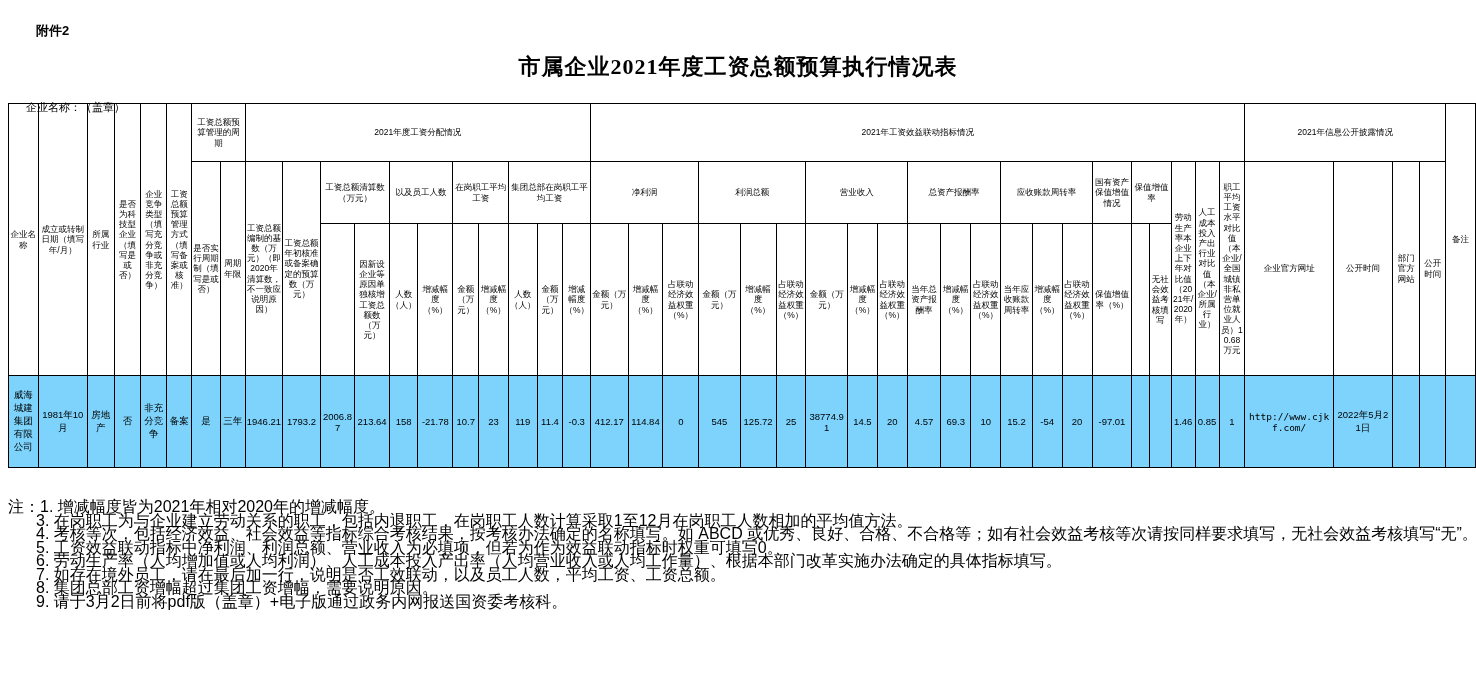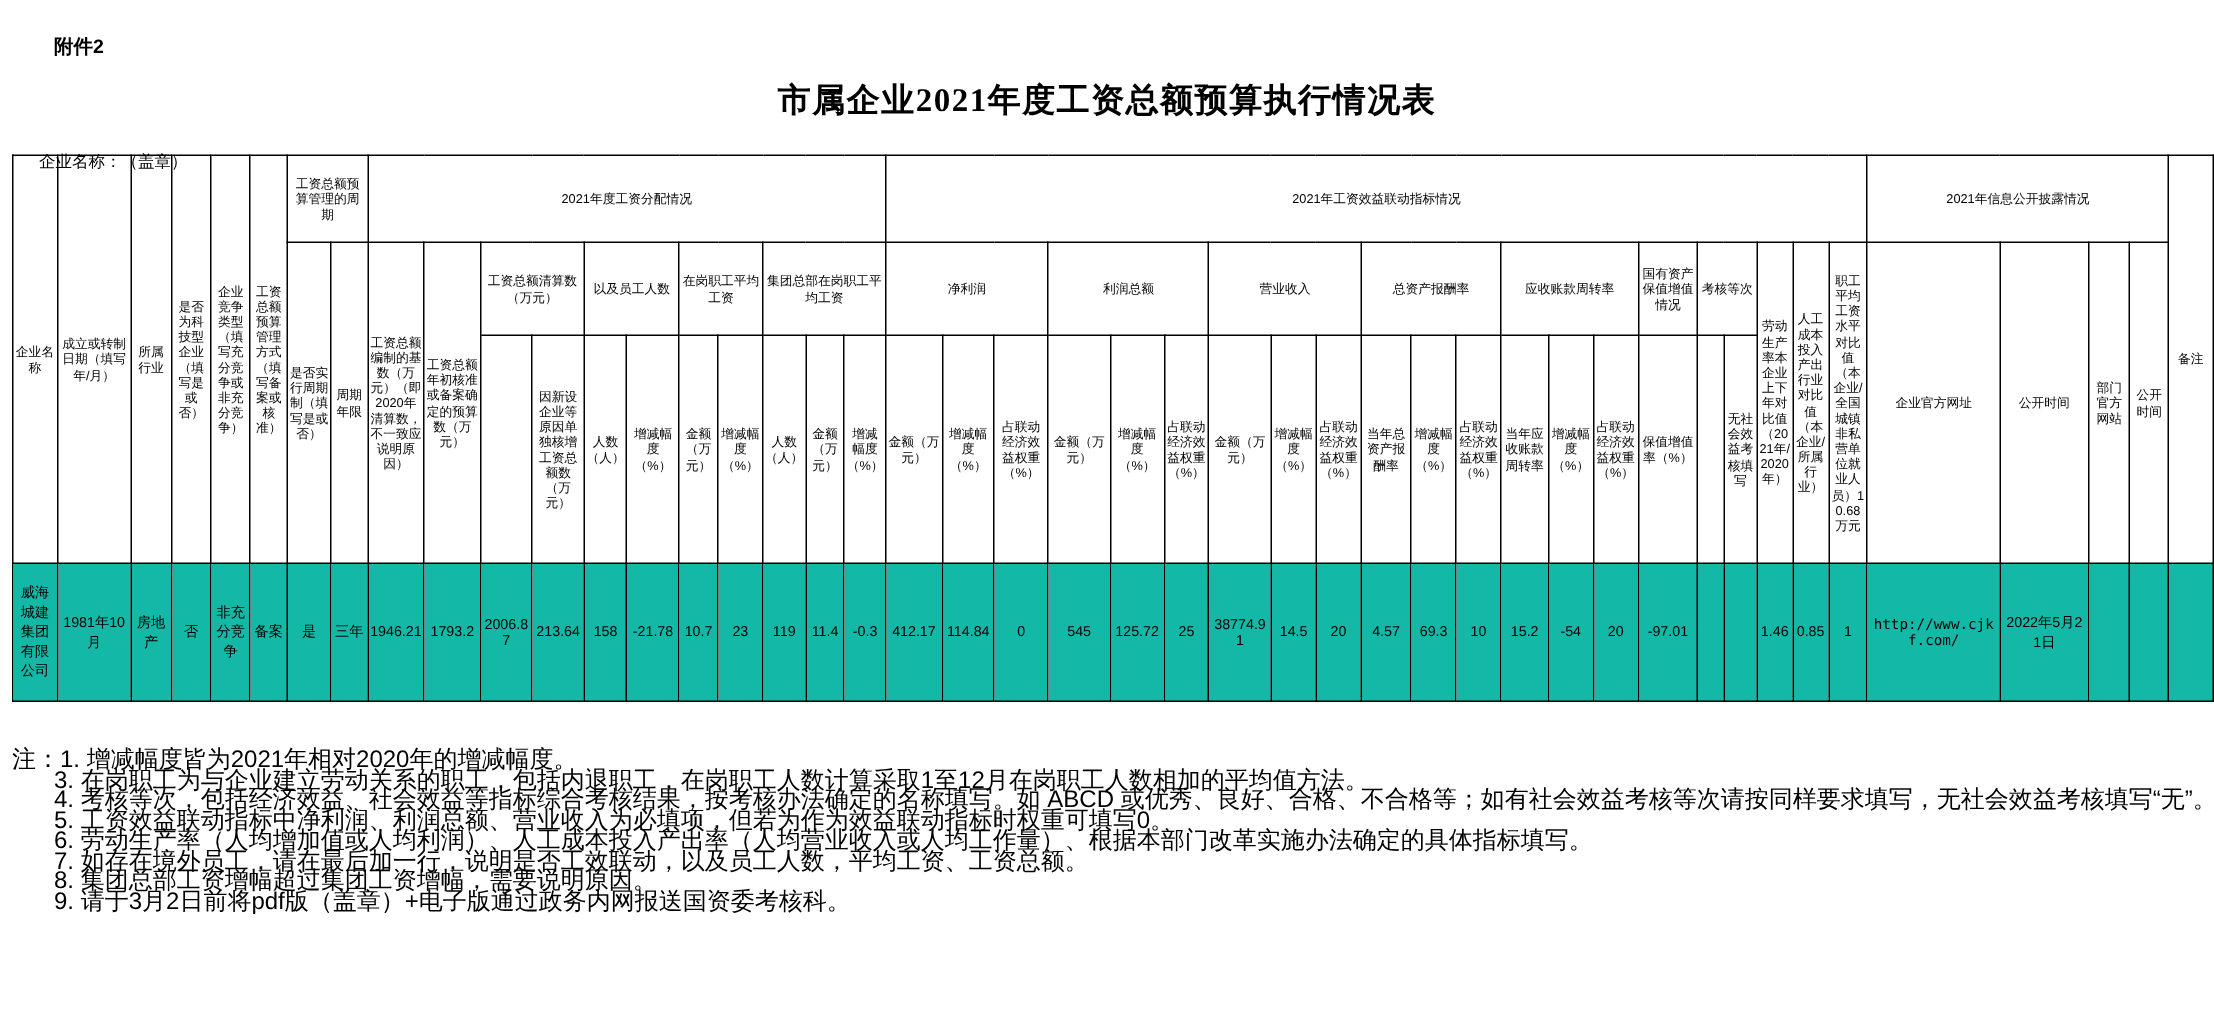--- a/index.html
+++ b/index.html
@@ -9,21 +9,21 @@
   .main-title { position: absolute; top: 52px; left: 0; width: 1476px; text-align: center; font-size: 22px; font-weight: bold; font-family: "Liberation Serif", "DejaVu Serif", serif; letter-spacing: 1px; }
   .company-line { position: absolute; top: 86px; left: 26px; font-size: 11px; margin-top: 14px; }
 
   table.sheet { position: absolute; top: 103px; left: 8px; border-collapse: collapse; table-layout: fixed; }
   table.sheet th, table.sheet td { border: 1px solid #000; vertical-align: middle; text-align: center; overflow: hidden; }
   table.sheet th { font-size: 8.5px; font-weight: normal; line-height: 1.2; word-break: break-all; padding: 1px; }
   table.sheet td { font-size: 9.5px; word-break: break-all; padding: 0 1px; }
   tr.r1 > th { height: 58px; }
   tr.r2 > th { height: 62px; }
   tr.r3 > th { height: 152px; }
-  tr.data-row > td { height: 92px; background: #14b8a6; }
+  tr.data-row > td { height: 92px; background: #7dd3fc; }
   td.num { text-align: right; padding-right: 3px; }
   td.url { font-family: "DejaVu Sans Mono", "Liberation Mono", monospace; font-size: 8.5px; text-align: left; }
 
   .footer { position: absolute; top: 481px; left: 0; width: 1476px; height: 18px; font-size: 10.5px; }
   .footer .f-item { position: absolute; white-space: nowrap; }
   .f-preparer { left: 240px; }
   .f-phone { left: 608px; }
   .f-date { left: 1010px; }
 
   .notes { position: absolute; top: 500px; left: 8px; width: 1460px; font-size: 16px; line-height: 13.5px; }
@@ -108,21 +108,21 @@
       <th colspan="2">工资总额清算数（万元）</th>
       <th colspan="2">以及员工人数</th>
       <th colspan="2">在岗职工平均工资</th>
       <th colspan="3">集团总部在岗职工平均工资</th>
       <th colspan="3">净利润</th>
       <th colspan="3">利润总额</th>
       <th colspan="3">营业收入</th>
       <th colspan="3">总资产报酬率</th>
       <th colspan="3">应收账款周转率</th>
       <th>国有资产保值增值情况</th>
-      <th colspan="2">考核等次</th>
+      <th colspan="2">保值增值率</th>
       <th rowspan="2">劳动生产率本企业上下年对比值（2021年/2020年）</th>
       <th rowspan="2">人工成本投入产出行业对比值（本企业/所属行业）</th>
       <th rowspan="2">职工平均工资水平对比值（本企业/全国城镇非私营单位就业人员）10.68万元</th>
       <th rowspan="2">企业官方网址</th>
       <th rowspan="2">公开时间</th>
       <th rowspan="2">部门官方网站</th>
       <th rowspan="2">公开时间</th>
     </tr>
     <tr class="r3">
       <th></th>

